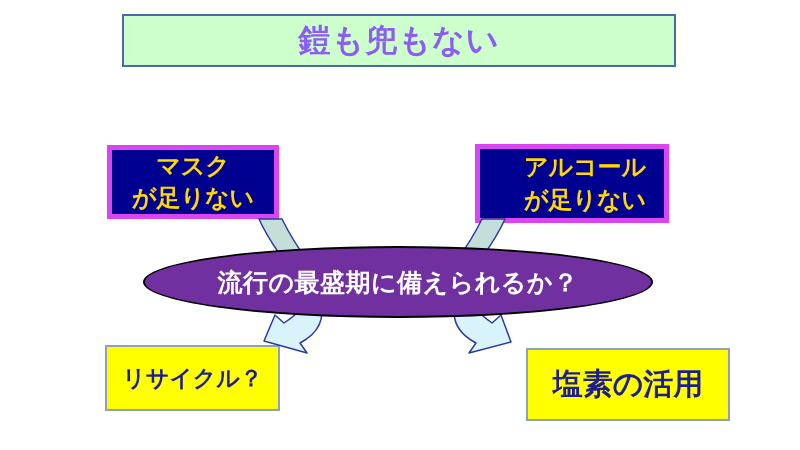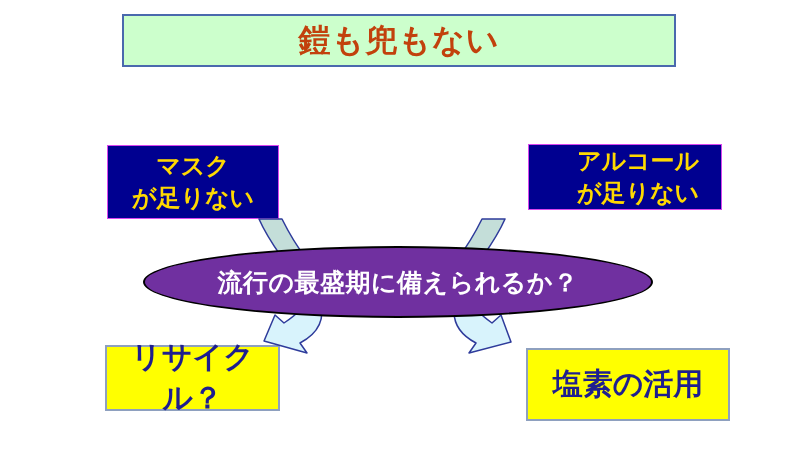--- a/index.html
+++ b/index.html
@@ -5,37 +5,37 @@
   html,body{margin:0;padding:0;background:#ffffff;}
   .slide{
     position:relative;width:800px;height:450px;background:#ffffff;overflow:hidden;
     font-family:"Liberation Sans","DejaVu Sans",sans-serif;
   }
   .shape{position:absolute;box-sizing:border-box;display:flex;align-items:center;justify-content:center;text-align:center;}
   .title-banner{
     left:122px;top:14px;width:554px;height:53px;
     background:#ccffcc;border:2px solid #4a69ad;z-index:1;
   }
-  .title-text{font-size:32px;font-weight:700;color:#c2410c;letter-spacing:1px;}
+  .title-text{font-size:32px;font-weight:700;color:#8b5cf6;letter-spacing:1px;}
   .navy-box{
-    background:#000090;border:1px solid #d946ef;z-index:1;
+    background:#000090;border:5px solid #d946ef;z-index:1;
     color:#ffd900;font-weight:700;font-size:24px;line-height:1.35;
   }
   .navy-box.left{left:107px;top:145px;width:172px;height:74px;}
-  .navy-box.right{left:528px;top:144px;width:194px;height:66px;padding-left:26px;}
+  .navy-box.right{left:475px;top:144px;width:194px;height:79px;padding-left:26px;}
   .question-ellipse{
     left:143px;top:246px;width:510px;height:72px;border-radius:50%;
     background:#7030a0;border:2px solid #000000;z-index:3;
     color:#ffffff;font-weight:700;font-size:25px;letter-spacing:0.5px;
   }
   .yellow-box{
     background:#ffff00;border:2px solid #8ea0bf;z-index:1;
     color:#1e1e8f;font-weight:700;
   }
-  .yellow-box.left{left:105px;top:345px;width:175px;height:66px;font-size:30px;}
+  .yellow-box.left{left:105px;top:345px;width:175px;height:66px;font-size:23px;}
   .yellow-box.right{left:504px;top:348px;width:204px;height:73px;font-size:30px;margin-left:22px;}
   .arrows-layer{position:absolute;left:0;top:0;width:800px;height:450px;z-index:2;pointer-events:none;}
   .arrow-path{stroke:#2e3b9b;stroke-width:1.5;stroke-linejoin:round;}
 </style>
 </head>
 <body>
 
 <div class="slide">
 
   <div class="shape title-banner">

